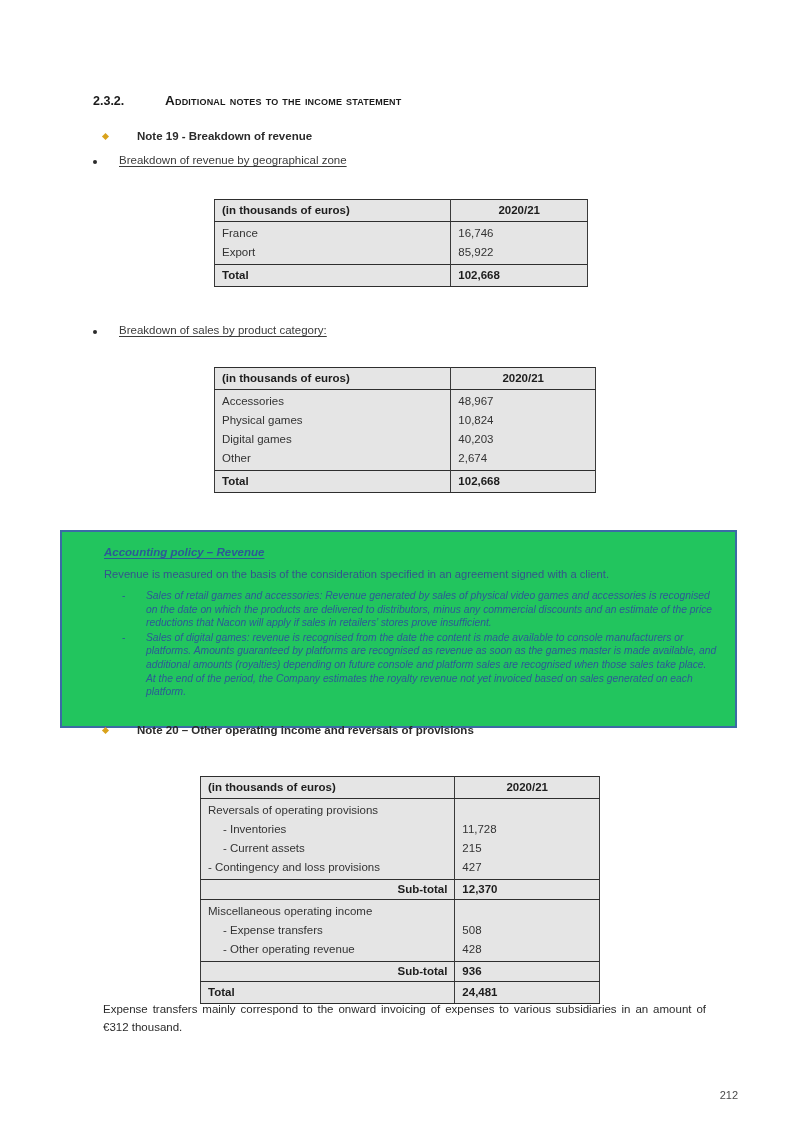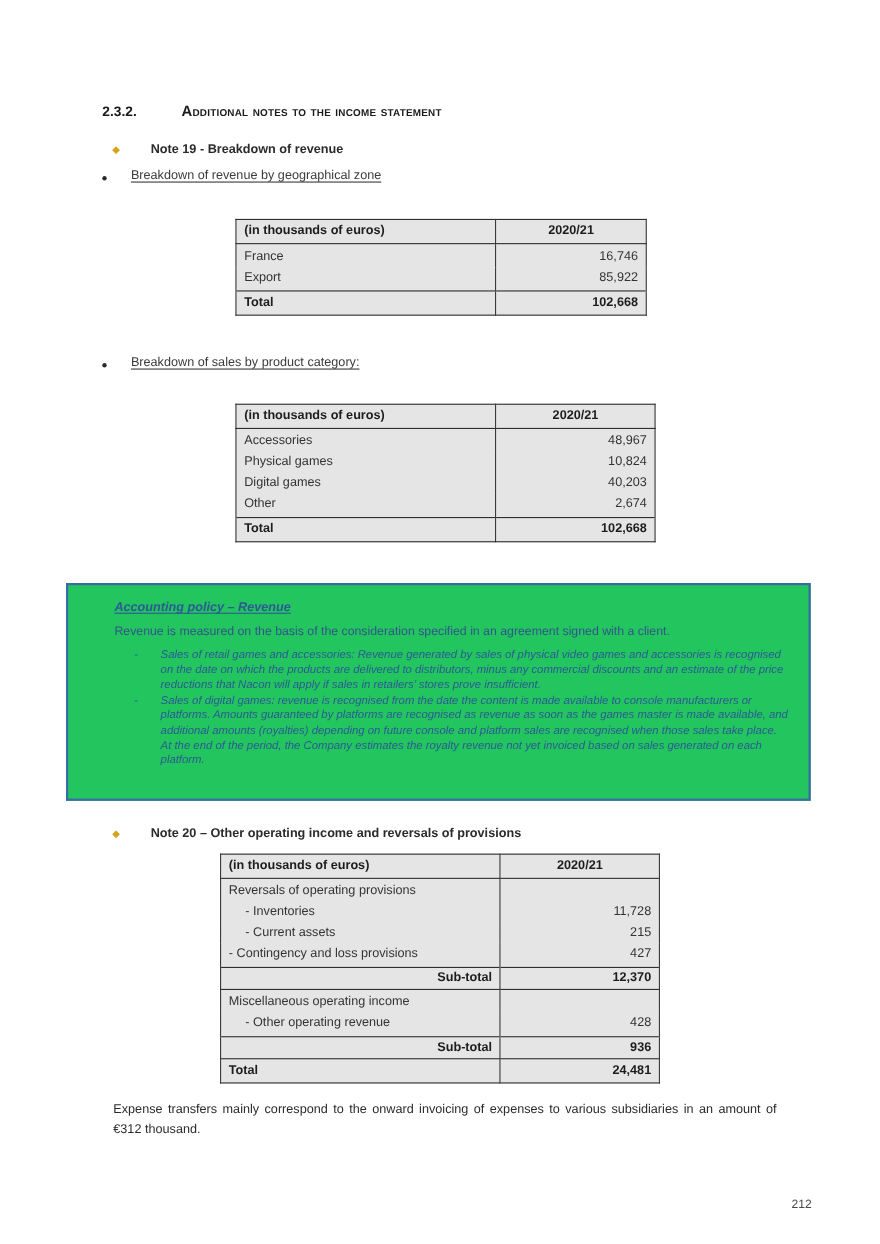--- a/index.html
+++ b/index.html
@@ -90,21 +90,21 @@
     border-top: 1.6px solid #2e2e2e;
     border-bottom: 1.6px solid #2e2e2e;
     font-weight: bold;
     color: #1d1d1d;
     padding-top: 3px;
     padding-bottom: 3px;
   }
   table.fin tr.hdr td.v { text-align: center; }
   table.fin tr.first-body td { padding-top: 4px; }
   table.fin tr.last-body td { padding-bottom: 4px; }
-  table.fin td.v { text-align: right; }
+  table.fin td.v { text-align: left; }
   table.fin tr.total td {
     border-top: 1.6px solid #2e2e2e;
     border-bottom: 1.6px solid #2e2e2e;
     font-weight: bold;
     color: #1d1d1d;
     padding-top: 3px;
     padding-bottom: 3px;
   }
   table.fin tr.subtotal td {
     border-top: 1.1px solid #2e2e2e;
@@ -264,21 +264,21 @@
           <span>Sales of retail games and accessories: Revenue generated by sales of physical video games and accessories is recognised on the date on which the products are delivered to distributors, minus any commercial discounts and an estimate of the price reductions that Nacon will apply if sales in retailers’ stores prove insufficient.</span>
         </li>
         <li>
           <span class="dash">-</span>
           <span>Sales of digital games: revenue is recognised from the date the content is made available to console manufacturers or platforms. Amounts guaranteed by platforms are recognised as revenue as soon as the games master is made available, and additional amounts (royalties) depending on future console and platform sales are recognised when those sales take place. At the end of the period, the Company estimates the royalty revenue not yet invoiced based on sales generated on each platform.</span>
         </li>
       </ul>
     </div>
   </div>
 
-  <div class="diamond-bullet" style="left:103px; top:752px;">
+  <div class="diamond-bullet" style="left:103px; top:724px;">
     <span class="dia"></span>
     <span class="btxt">Note 20 – Other operating income and reversals of provisions</span>
   </div>
 
   <table class="fin" style="left:200px; top:776px; width:400px;">
     <tbody>
         <tr class="hdr">
       <td style="width:255px;">(in thousands of euros)</td>
       <td class="v" style="width:145px; text-align:center;">2020/21</td>
     </tr>
@@ -299,20 +299,24 @@
       <td class="v">427</td>
     </tr>
     <tr class="subtotal">
       <td class="lab">Sub-total</td>
       <td class="v">12,370</td>
     </tr>
     <tr class="first-body">
       <td>Miscellaneous operating income</td>
       <td class="v"></td>
     </tr>
+    <tr>
+      <td class="ind1">- Expense transfers</td>
+      <td class="v">508</td>
+    </tr>
     <tr class="last-body">
       <td class="ind1">- Other operating revenue</td>
       <td class="v">428</td>
     </tr>
     <tr class="subtotal">
       <td class="lab">Sub-total</td>
       <td class="v">936</td>
     </tr>
     <tr class="total">
       <td>Total</td>

